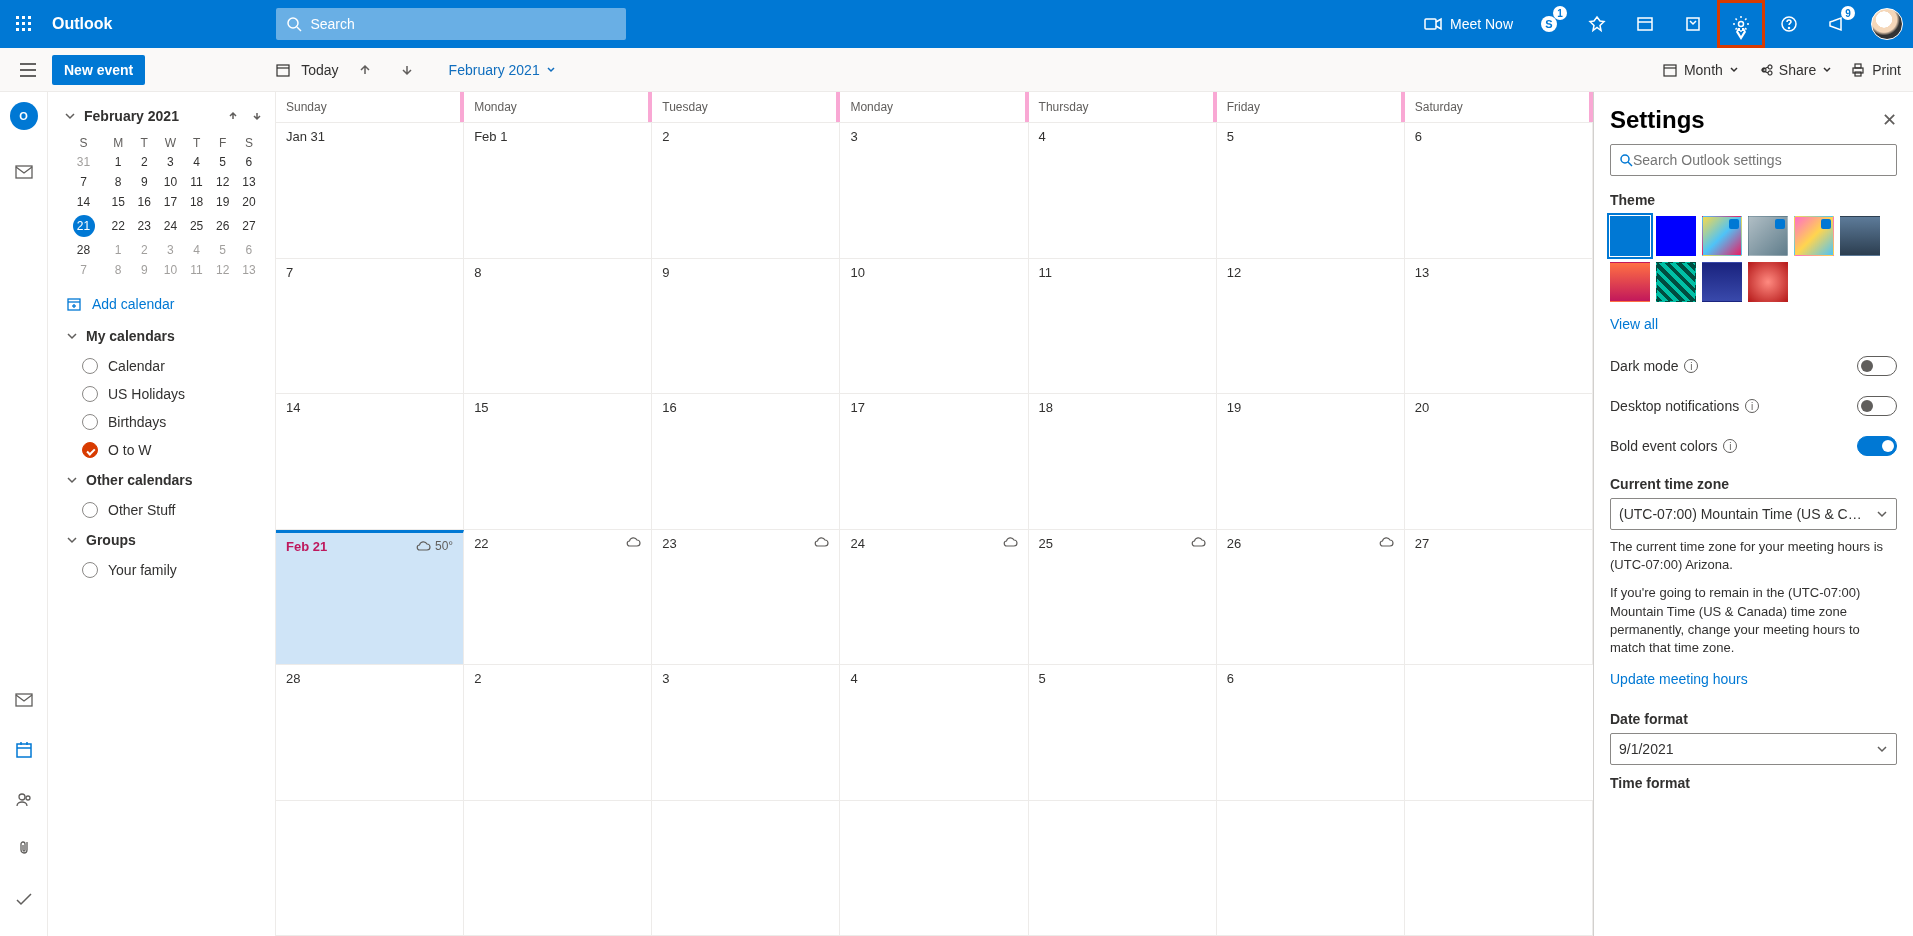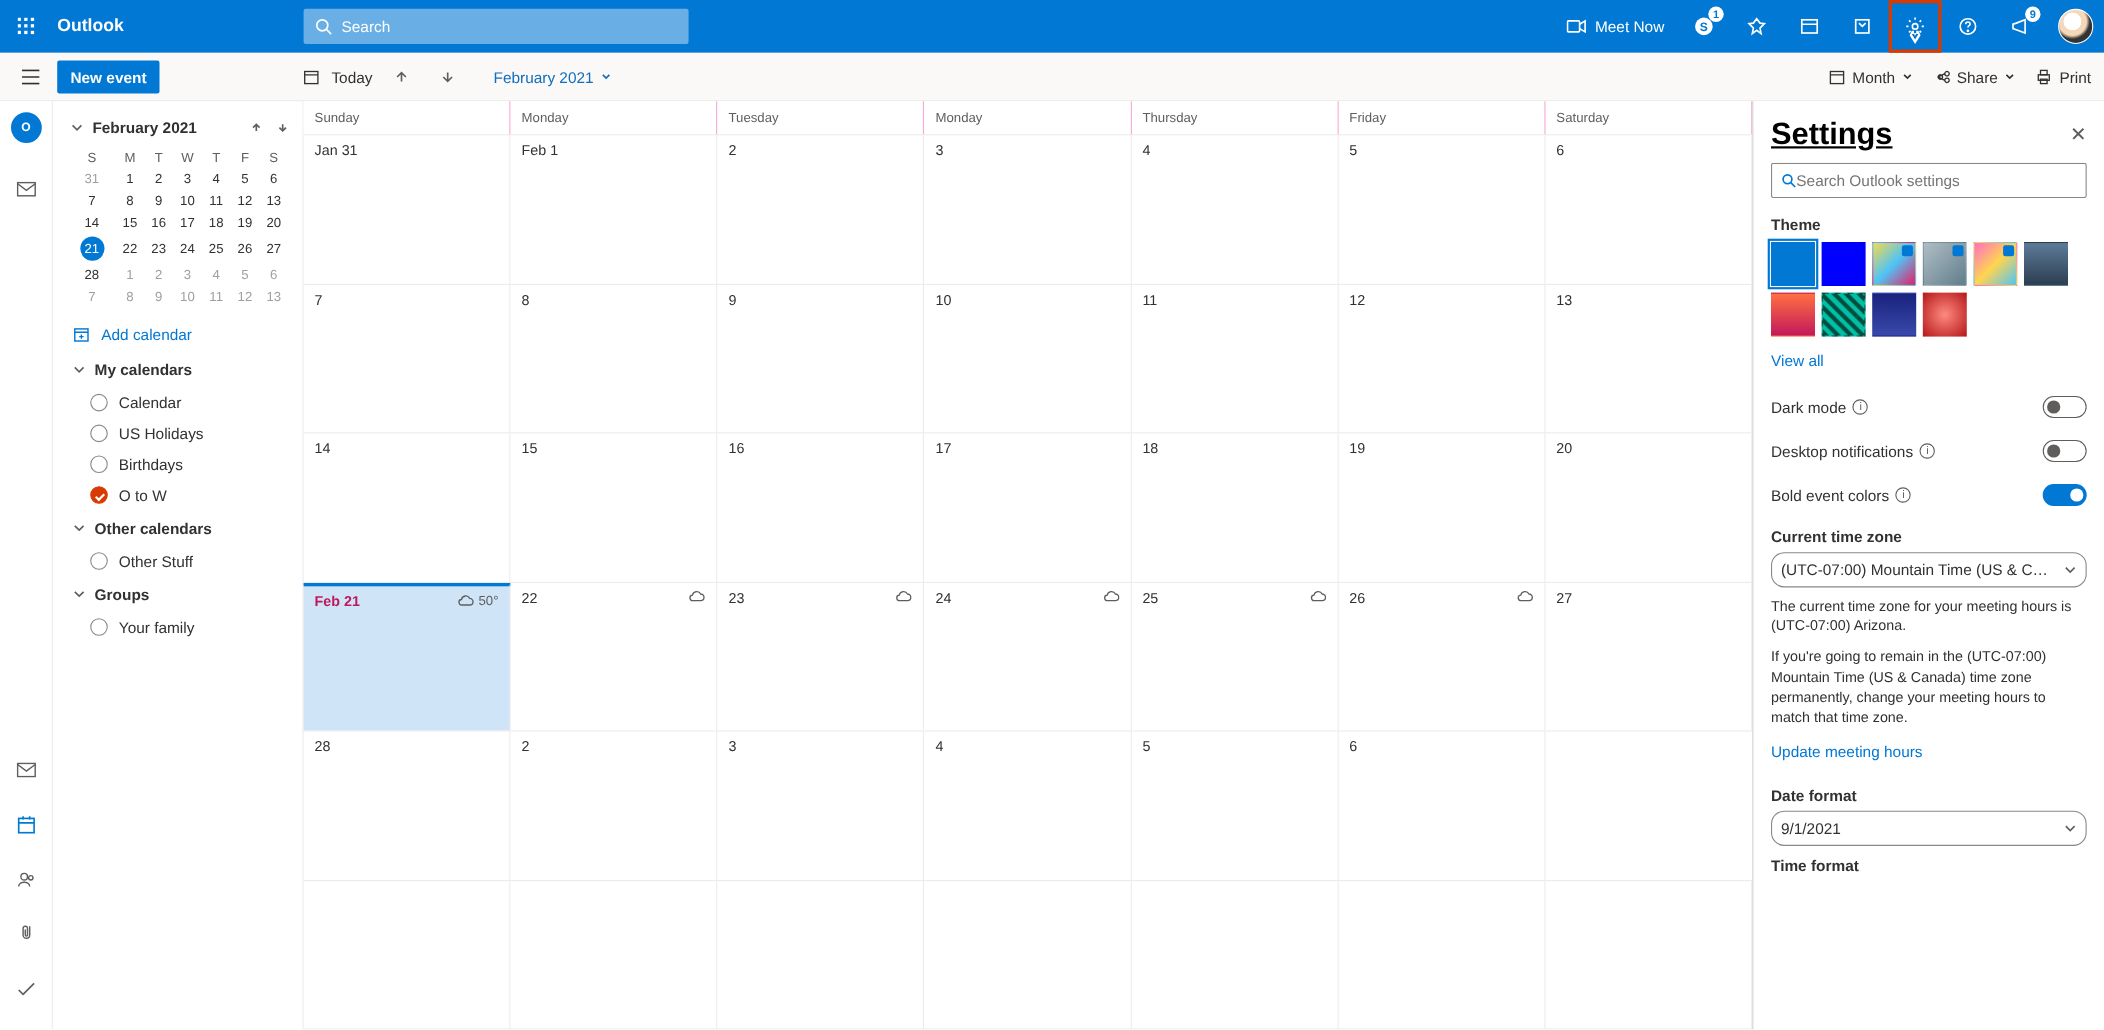--- a/index.html
+++ b/index.html
@@ -56,51 +56,51 @@
 .leftpanel .add-cal { display:flex; align-items:center; gap:10px; padding:8px 10px; color:#0078d4; cursor:pointer; margin-top:8px;}
 .leftpanel .section { padding:8px 10px; display:flex; align-items:center; gap:8px; cursor:pointer; font-weight:600;text-align:right; }
 .leftpanel .cal-item { padding:6px 10px 6px 26px; display:flex; align-items:center; gap:10px; cursor:pointer; }
 .leftpanel .cal-item .dot { width:16px;height:16px;border-radius:50%;border:1px solid #8a8886; }
 .leftpanel .cal-item .dot.filled { background:#d83b01; border-color:#d83b01; position:relative;}
 .leftpanel .cal-item .dot.filled::after{content:"";position:absolute;left:4px;top:7px;width:3px;height:6px;border:solid #fff;border-width:0 2px 2px 0;transform:rotate(45deg) translate(-1px,-3px);}
 
 
 .calendar { flex:1; display:flex; flex-direction:column; }
 .calendar .dayhead { display:grid; grid-template-columns: repeat(7, 1fr); border-bottom:1px solid #edebe9; background:#fff; }
-.calendar .dayhead div { padding:8px 10px; font-size:12px; color:#605e5c; border-right:1px solid #f9a8d4; }
+.calendar .dayhead div { padding:8px 10px; font-size:12px; color:#605e5c; border-right:4px solid #f9a8d4; }
 .calendar .weeks { flex:1; display:grid; grid-template-rows: repeat(6,1fr); }
 .calendar .week { display:grid; grid-template-columns: repeat(7,1fr); border-bottom:1px solid #edebe9; }
 .calendar .cell { border-right:1px solid #edebe9; padding:6px 10px; font-size:13px; color:#323130; position:relative; cursor:pointer; }
 .calendar .cell .date { font-size:13px; }
 .calendar .cell.today { background:#cfe4f7; border-top:3px solid #0078d4; }
 .calendar .cell.today .date { color:#be185d; font-weight:600;text-align:right; }
 .calendar .weather { position:absolute; top:6px; right:10px; font-size:12px; color:#605e5c; display:flex; align-items:center; gap:4px;}
 
 
 .settings { width: 320px; border-left:1px solid #d2d0ce; background:#fff; display:flex; flex-direction:column; position:relative;}
 .settings .head { padding:14px 16px 10px; display:flex; align-items:center; }
-.settings .head h2 { font-size:28px; font-weight:600; flex:1;text-decoration:underline; }
+.settings .head h2 { font-size:24px; font-weight:600; flex:1; }
 .settings .head .close { cursor:pointer; font-size:18px; color:#605e5c; }
 .settings .body { padding: 0 16px 60px; overflow-y:auto; flex:1; font-size:14px; color:#323130;}
 .settings .search-box { border:1px solid #8a8886; height:32px; display:flex; align-items:center; padding:0 8px; margin-bottom:16px; border-radius:2px;}
 .settings .search-box input { border:none; outline:none; flex:1; font-size:14px; }
 .settings .label-sm { font-size:14px; font-weight:600; margin:4px 0 8px; }
 .settings .themes { display:flex; flex-wrap:wrap; gap:6px; margin-bottom:10px;}
 .settings .theme-sw { width:40px;height:40px; border:1px solid transparent; cursor:pointer; position:relative;}
 .settings .theme-sw.selected { outline:2px solid #0078d4; outline-offset:1px;}
 .settings .theme-sw .star{position:absolute;top:2px;right:2px;width:10px;height:10px;background:#0078d4;border-radius:2px;}
 .settings .link { color:#0078d4; cursor:pointer; display:inline-block; margin:4px 0 14px;}
 .settings .toggle-row { display:flex; align-items:center; padding:10px 0; }
 .settings .toggle-row .tlabel { flex:1; display:flex; align-items:center; gap:6px;}
 .settings .toggle { width:40px; height:20px; border:1px solid #605e5c; border-radius:10px; position:relative; cursor:pointer; background:#fff;}
 .settings .toggle.on { background:#0078d4; border-color:#0078d4;}
 .settings .toggle .knob { width:12px;height:12px; background:#605e5c; border-radius:50%; position:absolute; top:3px; left:3px;}
 .settings .toggle.on .knob{ background:#fff; left:24px;}
 .settings .section-label { font-size:14px; font-weight:600; margin-top:10px; margin-bottom:6px;}
-.settings .select { border:1px solid #8a8886; height:32px; display:flex; align-items:center; justify-content:space-between; padding:0 8px; border-radius:12px; cursor:pointer; margin-bottom:8px;}
+.settings .select { border:1px solid #8a8886; height:32px; display:flex; align-items:center; justify-content:space-between; padding:0 8px; border-radius:2px; cursor:pointer; margin-bottom:8px;}
 .settings .note { font-size:13px; color:#323130; margin-bottom:10px; line-height:1.4;}
 .settings .footer-link { position:absolute; bottom:12px; left:16px; right:16px; border:3px solid #d83b01; padding:6px 8px; color:#0078d4; display:flex; align-items:center; gap:8px; cursor:pointer; background:#fff;}
 .info-icon{display:inline-flex;width:14px;height:14px;border:1px solid #605e5c;border-radius:50%;align-items:center;justify-content:center;font-size:10px;color:#605e5c;}
 
 svg { flex-shrink:0; }
 </style>
 </head>
 <body>
 
 <div class="topbar">

